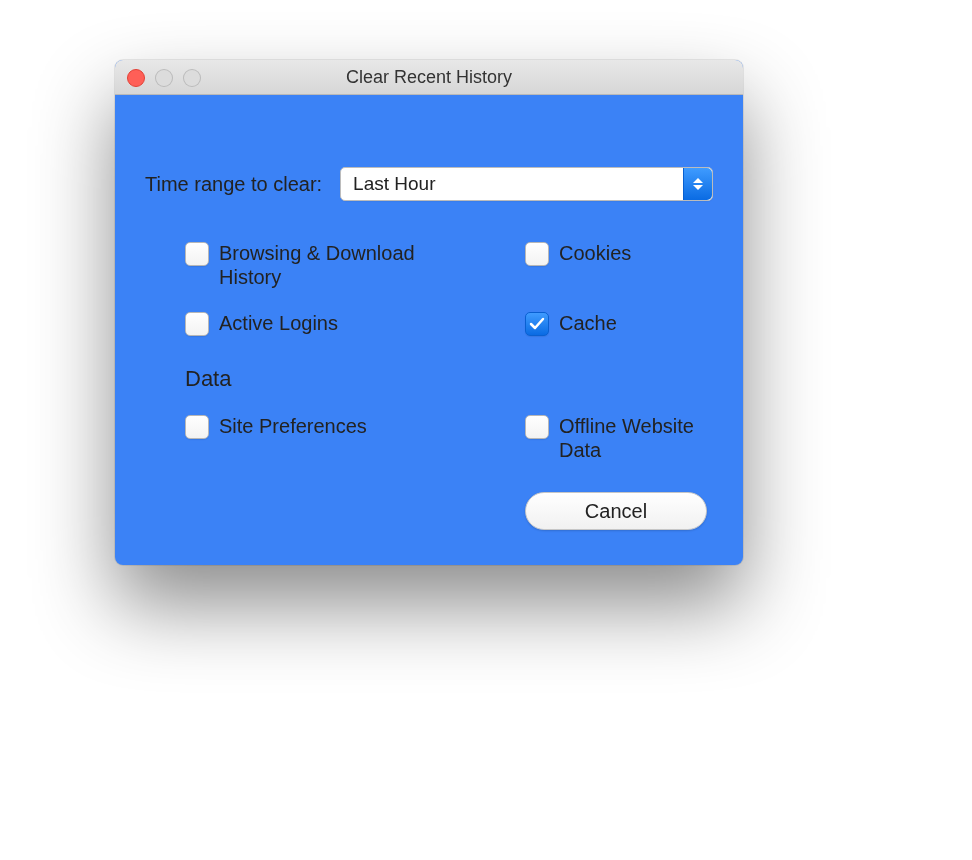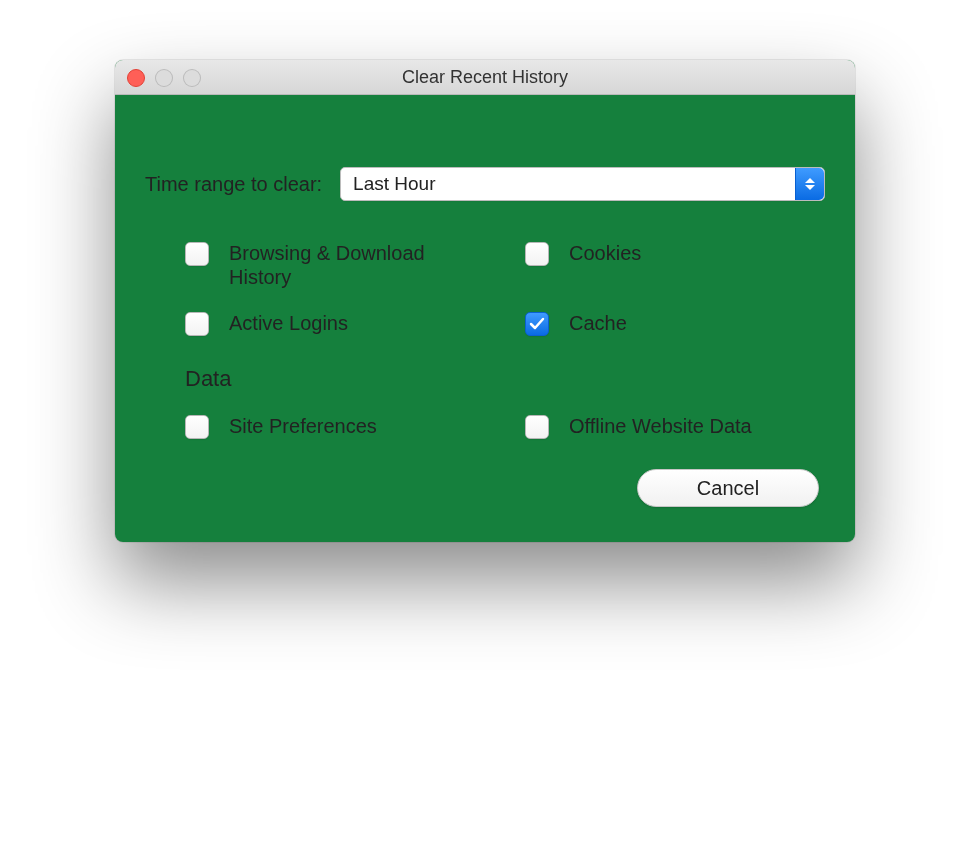--- a/index.html
+++ b/index.html
@@ -9,22 +9,22 @@
     height: 860px;
     background: #ffffff;
     font-family: -apple-system, "Helvetica Neue", Helvetica, Arial, sans-serif;
     color: #222;
     font-size: 20px;
   }
   .window {
     position: absolute;
     left: 115px;
     top: 60px;
-    width: 740px;
-    background: #15803d;
+    width: 628px;
+    background: #3b82f6;
     border-radius: 8px;
     box-shadow: 0 40px 80px rgba(0,0,0,0.45), 0 0 0 1px rgba(0,0,0,0.08);
     overflow: hidden;
   }
   .titlebar {
     height: 34px;
     background: linear-gradient(#e8e8e8, #d7d7d7);
     border-bottom: 1px solid #b9b9b9;
     position: relative;
     display: flex;
@@ -116,21 +116,21 @@
     margin-bottom: 22px;
   }
   .options {
     display: grid;
     grid-template-columns: 340px 1fr;
     row-gap: 22px;
   }
   .opt {
     display: flex;
     align-items: flex-start;
-    gap: 20px;
+    gap: 10px;
     font-size: 20px;
     color: #222;
   }
   .chk {
     width: 22px;
     height: 22px;
     border-radius: 5px;
     border: 1px solid #b7b7b7;
     background: linear-gradient(#ffffff, #f3f3f3);
     box-shadow: 0 1px 1px rgba(0,0,0,0.08);

